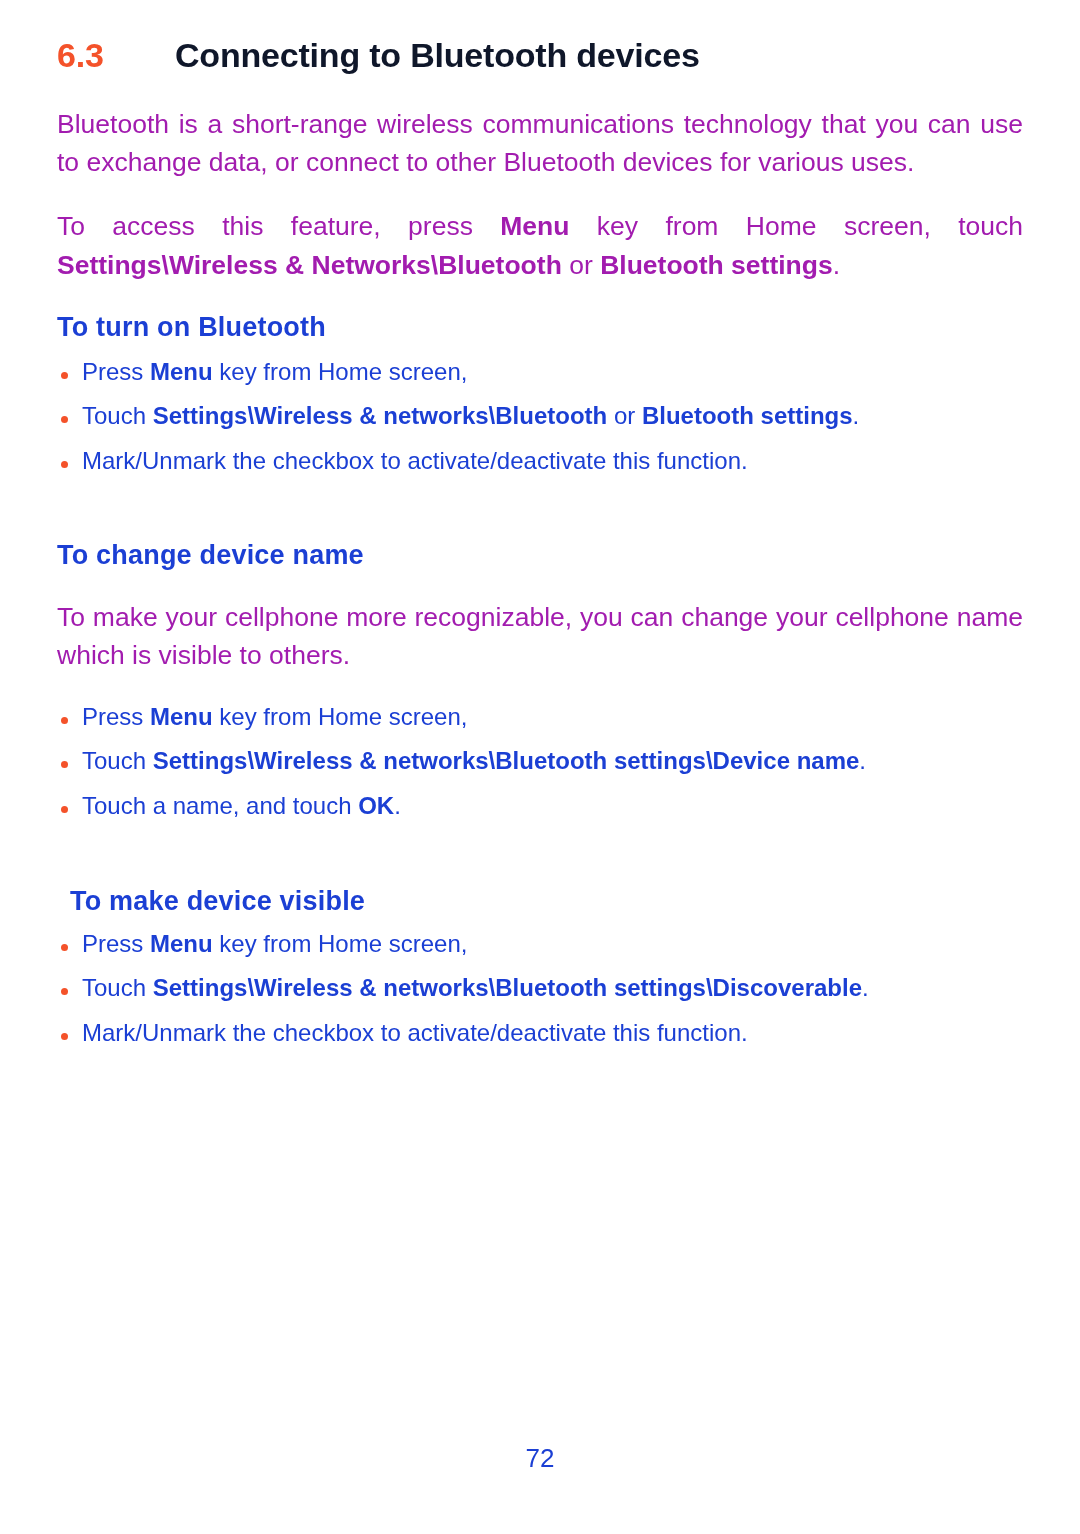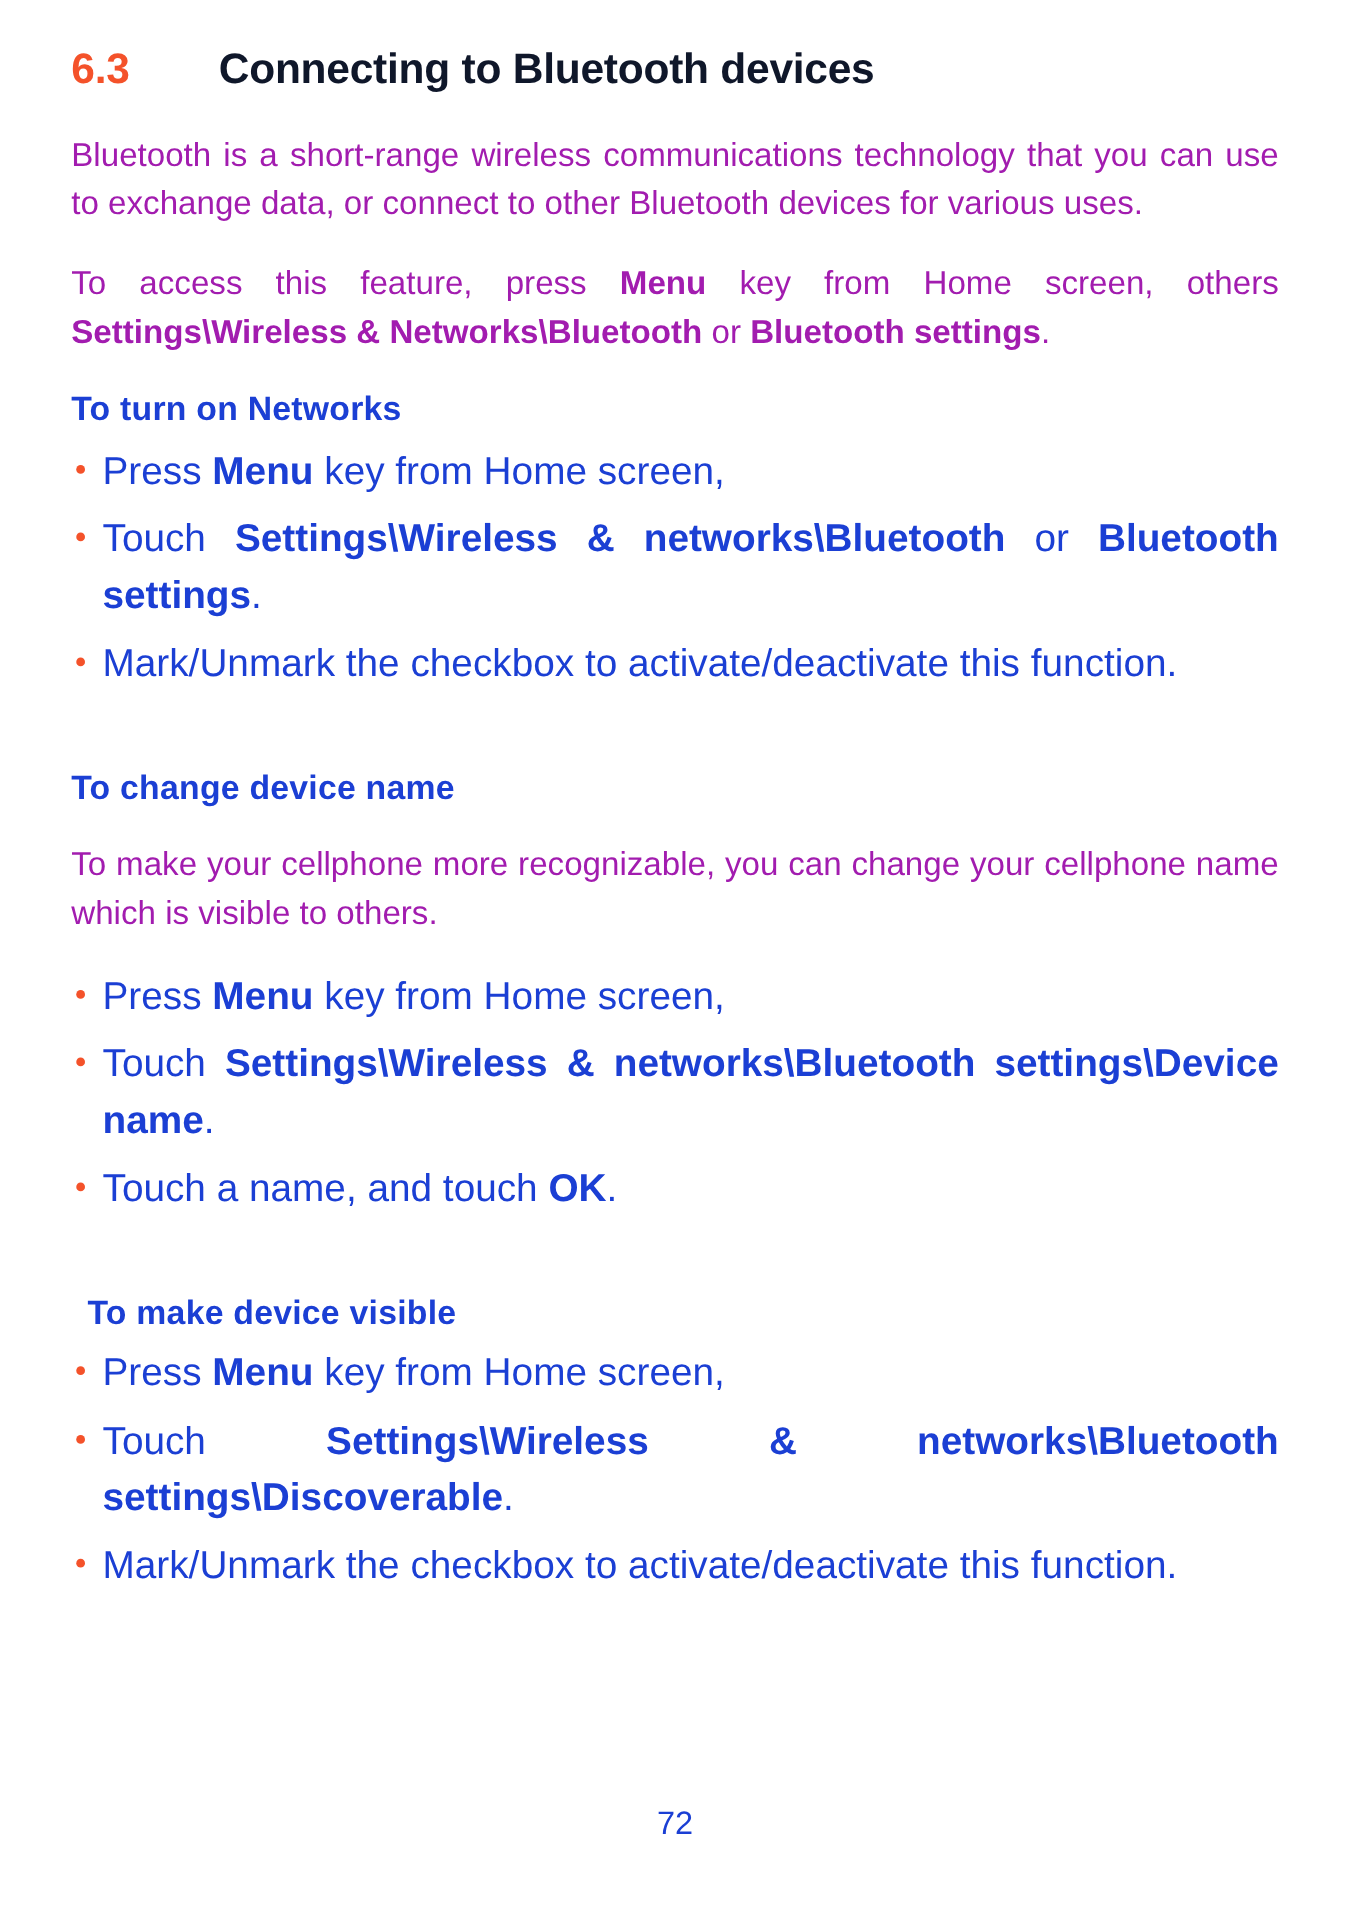--- a/index.html
+++ b/index.html
@@ -73,21 +73,21 @@
 
   
   ul.bullets {
     list-style: none;
     margin: 0;
     padding: 0;
   }
   ul.bullets li {
     position: relative;
     padding-left: 25px;
-    font-size: 31px;
+    font-size: 24px;
     line-height: 1.44;
     color: #1b3fd4;
     margin-bottom: 10px;
     text-align: justify;
     text-justify: inter-word;
   }
   ul.bullets li.nojust { text-align: left; }
   ul.bullets li:last-child { margin-bottom: 0; }
   ul.bullets li::before {
     content: "";
@@ -123,24 +123,24 @@
   <div class="content">
 
     <div class="section-heading">
       <span class="section-number">6.3</span>
       <span class="section-title">Connecting to Bluetooth devices</span>
     </div>
 
     <p class="body">Bluetooth is a short-range wireless communications technology that you can use to exchange data, or connect to other Bluetooth devices for various uses.</p>
 
     <p class="body">
-      <span>To access this feature, press </span><b>Menu</b><span> key from Home screen, others </span><b>Settings\Wireless &amp; Networks\Bluetooth</b><span> or </span><b>Bluetooth settings</b><span>.</span>
+      <span>To access this feature, press </span><b>Menu</b><span> key from Home screen, touch </span><b>Settings\Wireless &amp; Networks\Bluetooth</b><span> or </span><b>Bluetooth settings</b><span>.</span>
     </p>
 
-    <h3 class="sub">To turn on Networks</h3>
+    <h3 class="sub">To turn on Bluetooth</h3>
     <ul class="bullets">
       <li class="nojust">
         <span>Press </span><b>Menu</b><span> key from Home screen,</span>
       </li>
       <li>
         <span>Touch </span><b>Settings\Wireless &amp; networks\Bluetooth</b><span> or </span><b>Bluetooth settings</b><span>.</span>
       </li>
       <li class="nojust">
         <span>Mark/Unmark the checkbox to activate/deactivate this function.</span>
       </li>

